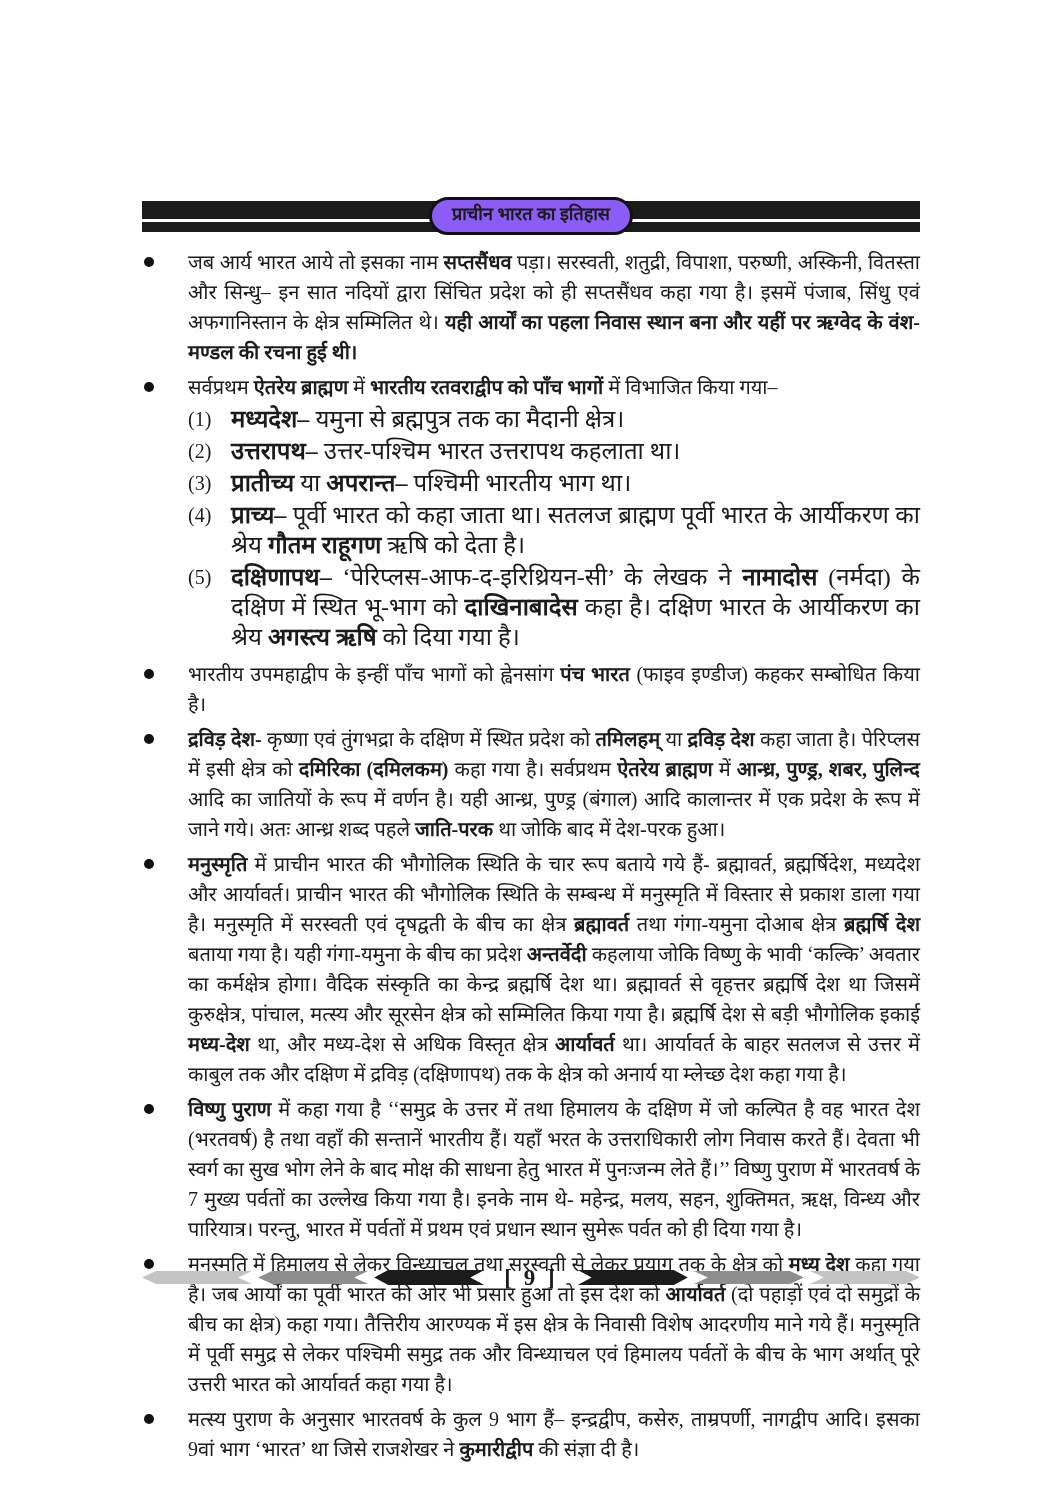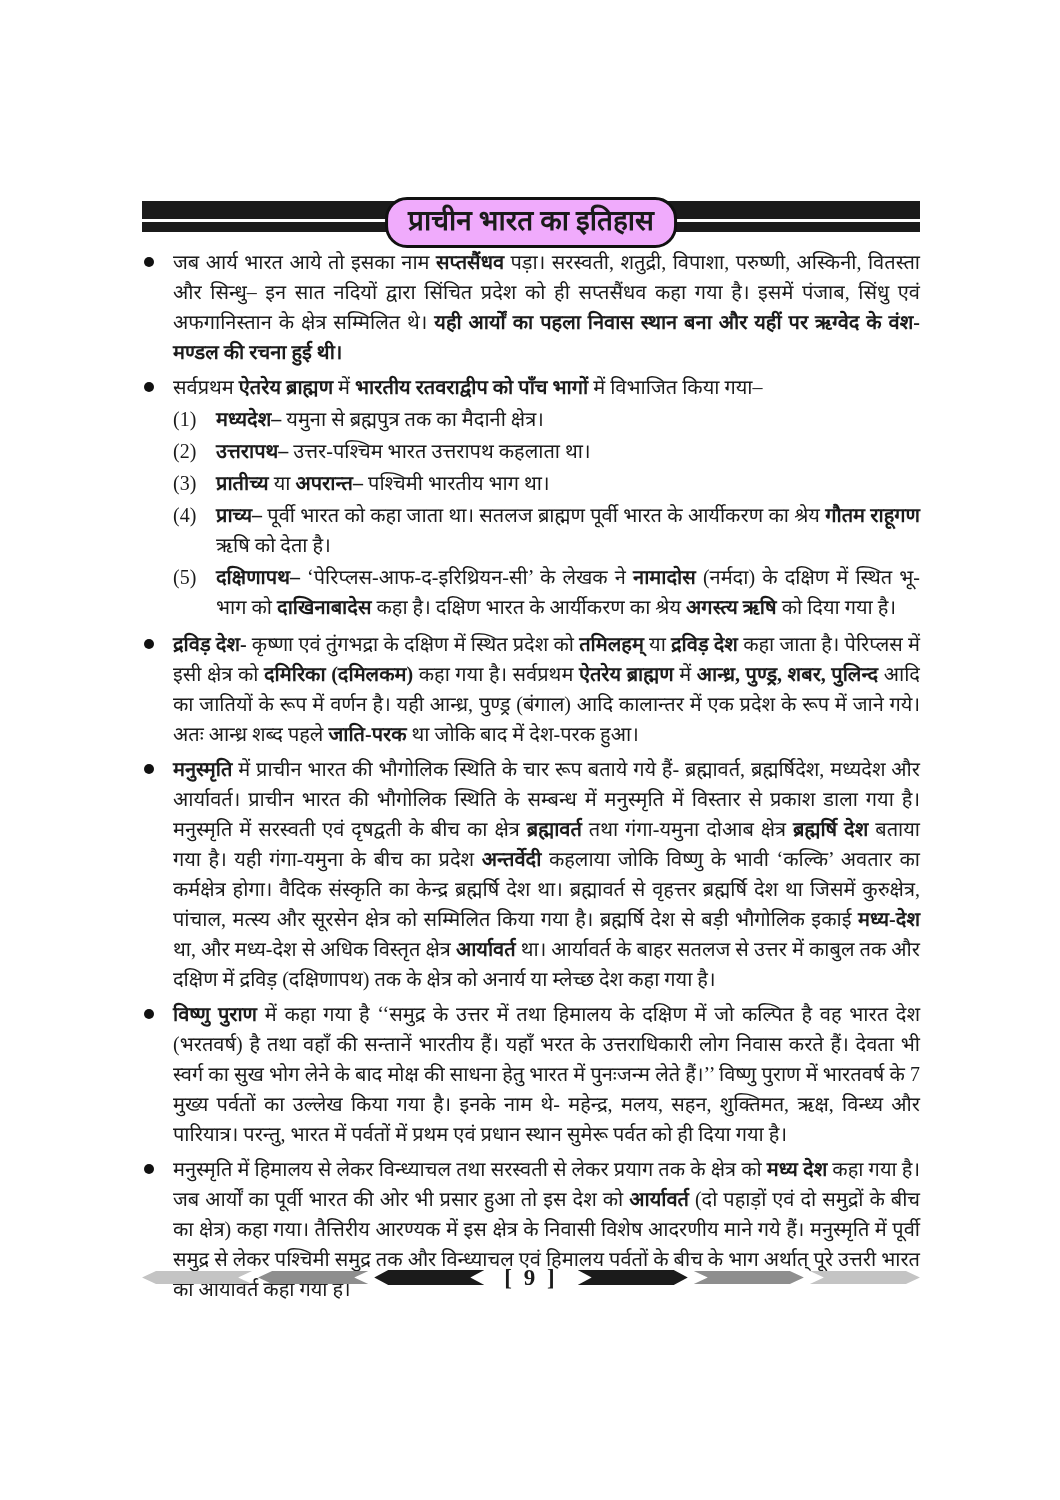--- a/index.html
+++ b/index.html
@@ -11,40 +11,40 @@
   }
   .content {
     position: absolute; left: 142px; top: 201px; width: 778px;
   }
   
   .banner { position: relative; height: 33px; margin-bottom: 13px; }
   .band-top    { position: absolute; left: 0; right: 0; top: 0;    height: 18px; background: #1b1b1b; }
   .band-bottom { position: absolute; left: 0; right: 0; top: 21px; height: 10px; background: #1b1b1b; }
   .pill {
     position: absolute; left: 50%; top: -4px; transform: translateX(-50%);
-    background: #f0abfc; border: 3px solid #111111; border-radius: 22px;
-    padding: 3px 20px 6px 20px; font-size: 28px; font-weight: 700;
+    background: #8b5cf6; border: 3px solid #111111; border-radius: 22px;
+    padding: 3px 20px 6px 20px; font-size: 18px; font-weight: 700;
     white-space: nowrap; z-index: 2; line-height: 1.3;
   }
   
   .bullets { }
   .bullet { display: flex; margin-bottom: 5px; }
   .dot {
     flex: none; width: 10px; height: 10px; border-radius: 50%;
     background: #111111; margin: 10px 0 0 2px;
   }
   .btext {
-    flex: 1; margin-left: 19px; text-align: justify;
+    flex: 1; margin-left: 34px; text-align: justify;
     font-size: 20px; line-height: 30px;
   }
   .btext b, .subtext b { font-weight: 700; }
   .sublist { margin-top: 2px; }
   .subitem { display: flex; margin-bottom: 2px; }
   .subnum { flex: none; width: 43px; font-size: 20px; line-height: 30px; }
-  .subtext { flex: 1; text-align: justify; font-size: 20px; line-height: 30px; }
+  .subtext { flex: 1; text-align: justify; font-size: 24px; line-height: 30px; }
   
   .footer {
     position: absolute; left: 142px; top: 1266px; width: 778px;
     display: flex; align-items: center; gap: 6px;
   }
   .arrow { height: 13px; flex: 1; }
   .arrow.dark { height: 15px; }
   .arrow.left  { clip-path: polygon(0 50%, 14px 0, 100% 0, calc(100% - 14px) 50%, 100% 100%, 14px 100%); }
   .arrow.right { clip-path: polygon(0 0, calc(100% - 14px) 0, 100% 50%, calc(100% - 14px) 100%, 0 100%, 14px 50%); }
   .pageno {
@@ -86,33 +86,41 @@
               <div class="subtext"><b>प्राच्य–</b><span> पूर्वी भारत को कहा जाता था। सतलज ब्राह्मण पूर्वी भारत के आर्यीकरण का श्रेय </span><b>गौतम राहूगण</b><span> ऋषि को देता है।</span></div>
             </div>
             <div class="subitem">
               <span class="subnum">(5)</span>
               <div class="subtext"><b>दक्षिणापथ–</b><span> ‘पेरिप्लस-आफ-द-इरिथ्रियन-सी’ के लेखक ने </span><b>नामादोस</b><span> (नर्मदा) के दक्षिण में स्थित भू-भाग को </span><b>दाखिनाबादेस</b><span> कहा है। दक्षिण भारत के आर्यीकरण का श्रेय </span><b>अगस्त्य ऋषि</b><span> को दिया गया है।</span></div>
             </div>
           </div></div>
       </div>
       <div class="bullet">
         <span class="dot"></span>
+        <div class="btext"><span>भारतीय उपमहाद्वीप के इन्हीं पाँच भागों को ह्वेनसांग </span><b>पंच भारत</b><span> (फाइव इण्डीज) कहकर सम्बोधित किया है।</span></div>
+      </div>
+      <div class="bullet">
+        <span class="dot"></span>
         <div class="btext"><b>द्रविड़ देश-</b><span> कृष्णा एवं तुंगभद्रा के दक्षिण में स्थित प्रदेश को </span><b>तमिलहम्</b><span> या </span><b>द्रविड़ देश</b><span> कहा जाता है। पेरिप्लस में इसी क्षेत्र को </span><b>दमिरिका (दमिलकम)</b><span> कहा गया है। सर्वप्रथम </span><b>ऐतरेय ब्राह्मण</b><span> में </span><b>आन्ध्र, पुण्ड्र, शबर, पुलिन्द</b><span> आदि का जातियों के रूप में वर्णन है। यही आन्ध्र, पुण्ड्र (बंगाल) आदि कालान्तर में एक प्रदेश के रूप में जाने गये। अतः आन्ध्र शब्द पहले </span><b>जाति-परक</b><span> था जोकि बाद में देश-परक हुआ।</span></div>
       </div>
       <div class="bullet">
         <span class="dot"></span>
         <div class="btext"><b>मनुस्मृति</b><span> में प्राचीन भारत की भौगोलिक स्थिति के चार रूप बताये गये हैं- ब्रह्मावर्त, ब्रह्मर्षिदेश, मध्यदेश और आर्यावर्त। प्राचीन भारत की भौगोलिक स्थिति के सम्बन्ध में मनुस्मृति में विस्तार से प्रकाश डाला गया है। मनुस्मृति में सरस्वती एवं दृषद्वती के बीच का क्षेत्र </span><b>ब्रह्मावर्त</b><span> तथा गंगा-यमुना दोआब क्षेत्र </span><b>ब्रह्मर्षि देश</b><span> बताया गया है। यही गंगा-यमुना के बीच का प्रदेश </span><b>अन्तर्वेदी</b><span> कहलाया जोकि विष्णु के भावी ‘कल्कि’ अवतार का कर्मक्षेत्र होगा। वैदिक संस्कृति का केन्द्र ब्रह्मर्षि देश था। ब्रह्मावर्त से वृहत्तर ब्रह्मर्षि देश था जिसमें कुरुक्षेत्र, पांचाल, मत्स्य और सूरसेन क्षेत्र को सम्मिलित किया गया है। ब्रह्मर्षि देश से बड़ी भौगोलिक इकाई </span><b>मध्य-देश</b><span> था, और मध्य-देश से अधिक विस्तृत क्षेत्र </span><b>आर्यावर्त</b><span> था। आर्यावर्त के बाहर सतलज से उत्तर में काबुल तक और दक्षिण में द्रविड़ (दक्षिणापथ) तक के क्षेत्र को अनार्य या म्लेच्छ देश कहा गया है।</span></div>
       </div>
       <div class="bullet">
         <span class="dot"></span>
         <div class="btext"><b>विष्णु पुराण</b><span> में कहा गया है ‘‘समुद्र के उत्तर में तथा हिमालय के दक्षिण में जो कल्पित है वह भारत देश (भरतवर्ष) है तथा वहाँ की सन्तानें भारतीय हैं। यहाँ भरत के उत्तराधिकारी लोग निवास करते हैं। देवता भी स्वर्ग का सुख भोग लेने के बाद मोक्ष की साधना हेतु भारत में पुनःजन्म लेते हैं।’’ विष्णु पुराण में भारतवर्ष के 7 मुख्य पर्वतों का उल्लेख किया गया है। इनके नाम थे- महेन्द्र, मलय, सहन, शुक्तिमत, ऋक्ष, विन्ध्य और पारियात्र। परन्तु, भारत में पर्वतों में प्रथम एवं प्रधान स्थान सुमेरू पर्वत को ही दिया गया है।</span></div>
       </div>
       <div class="bullet">
         <span class="dot"></span>
         <div class="btext"><span>मनुस्मृति में हिमालय से लेकर विन्ध्याचल तथा सरस्वती से लेकर प्रयाग तक के क्षेत्र को </span><b>मध्य देश</b><span> कहा गया है। जब आर्यों का पूर्वी भारत की ओर भी प्रसार हुआ तो इस देश को </span><b>आर्यावर्त</b><span> (दो पहाड़ों एवं दो समुद्रों के बीच का क्षेत्र) कहा गया। तैत्तिरीय आरण्यक में इस क्षेत्र के निवासी विशेष आदरणीय माने गये हैं। मनुस्मृति में पूर्वी समुद्र से लेकर पश्चिमी समुद्र तक और विन्ध्याचल एवं हिमालय पर्वतों के बीच के भाग अर्थात् पूरे उत्तरी भारत को आर्यावर्त कहा गया है।</span></div>
+      </div>
+      <div class="bullet">
+        <span class="dot"></span>
+        <div class="btext"><span>मत्स्य पुराण के अनुसार भारतवर्ष के कुल 9 भाग हैं– इन्द्रद्वीप, कसेरु, ताम्रपर्णी, नागद्वीप आदि। इसका 9वां भाग ‘भारत’ था जिसे राजशेखर ने </span><b>कुमारीद्वीप</b><span> की संज्ञा दी है।</span></div>
       </div>
     </div>
 </div>
 
 <div class="footer">
   <div class="arrow left" style="background: rgb(196, 196, 196);"></div>
     <div class="arrow left" style="background: rgb(142, 142, 142);"></div>
     <div class="arrow left dark" style="background: rgb(27, 27, 27);"></div>
     <span class="pageno">[ 9 ]</span>
 <div class="arrow right dark" style="background: rgb(27, 27, 27);"></div>

